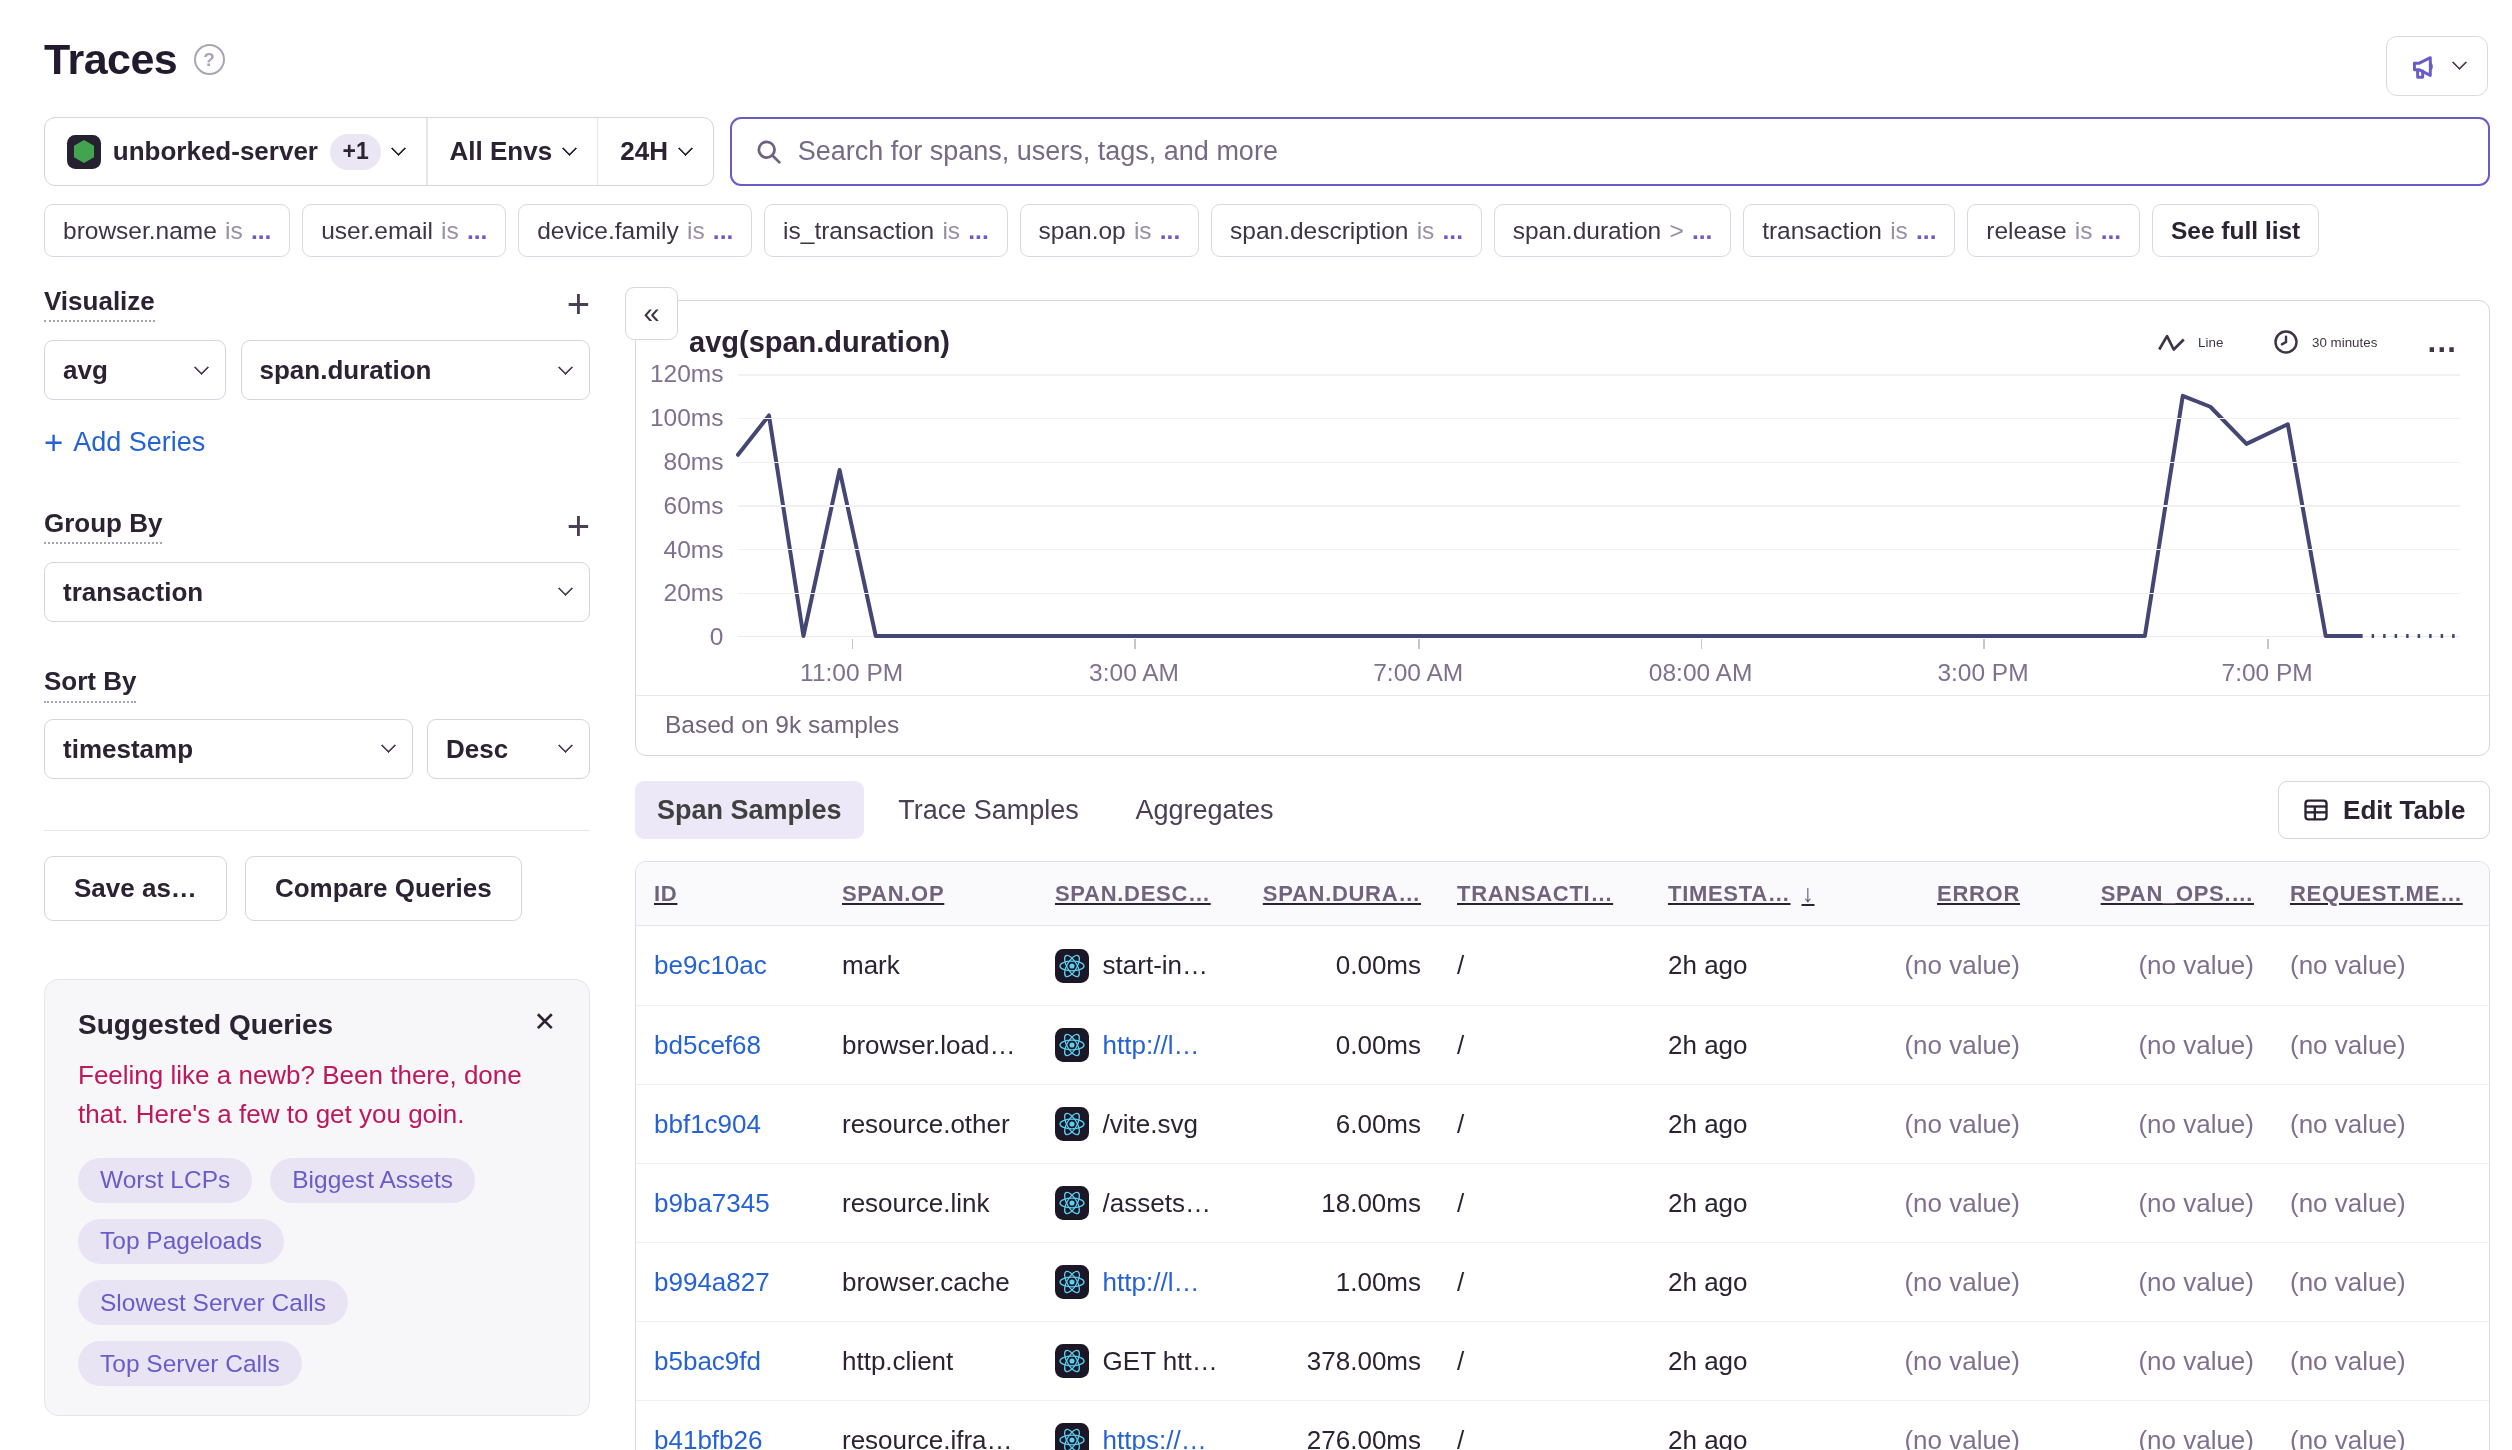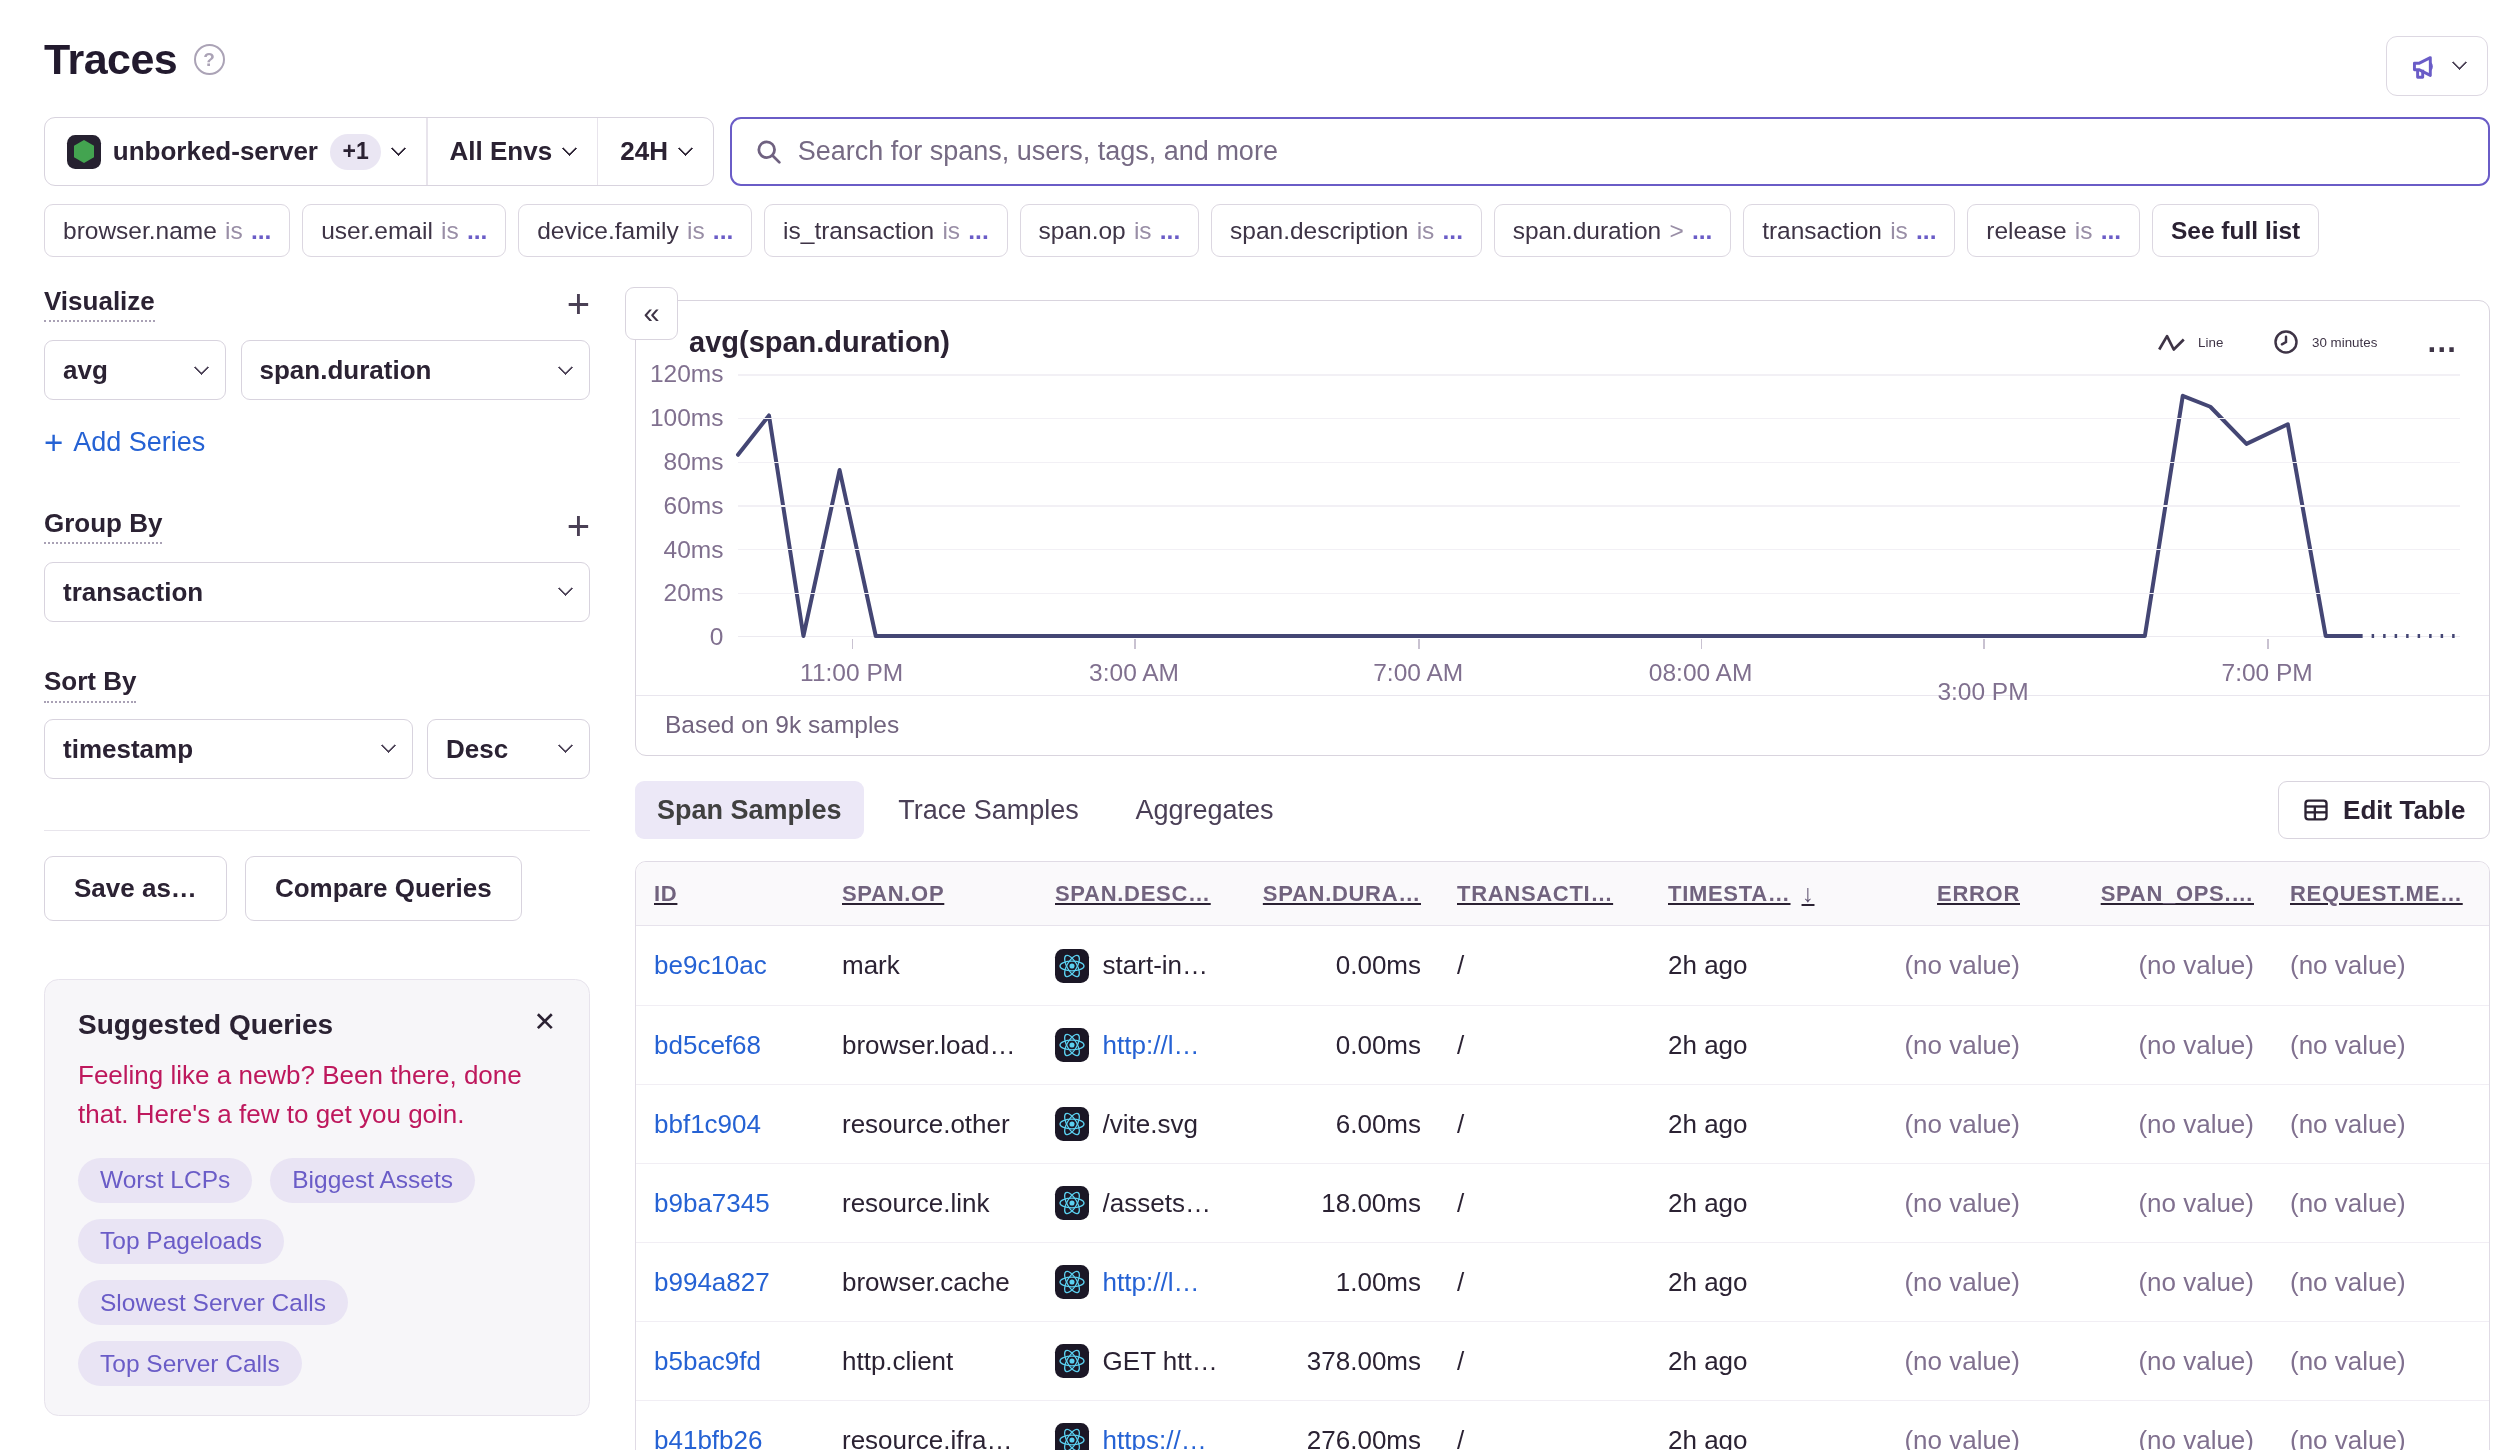--- a/index.html
+++ b/index.html
@@ -357,21 +357,21 @@
         <div class="x-axis" id="xaxis">
             <div class="xmark" style="left: 6.6%;"></div>
             <span class="xlab" style="left: 6.6%;">11:00 PM</span>
             <div class="xmark" style="left: 23%;"></div>
             <span class="xlab" style="left: 23%;">3:00 AM</span>
             <div class="xmark" style="left: 39.5%;"></div>
             <span class="xlab" style="left: 39.5%;">7:00 AM</span>
             <div class="xmark" style="left: 55.9%;"></div>
             <span class="xlab" style="left: 55.9%;">08:00 AM</span>
             <div class="xmark" style="left: 72.3%;"></div>
-            <span class="xlab" style="left: 72.3%; margin-top: 19px;">3:00 PM</span>
+            <span class="xlab" style="left: 72.3%;">3:00 PM</span>
             <div class="xmark" style="left: 88.8%;"></div>
             <span class="xlab" style="left: 88.8%;">7:00 PM</span>
           </div>
         <div class="chart-foot">Based on 9k samples</div>
       </section>
 
       <div class="tabs-row">
         <div style="display:flex;align-items:center;gap:12.7px" id="tabs">
             <button class="tab active">Span Samples</button>
             <button class="tab">Trace Samples</button>

